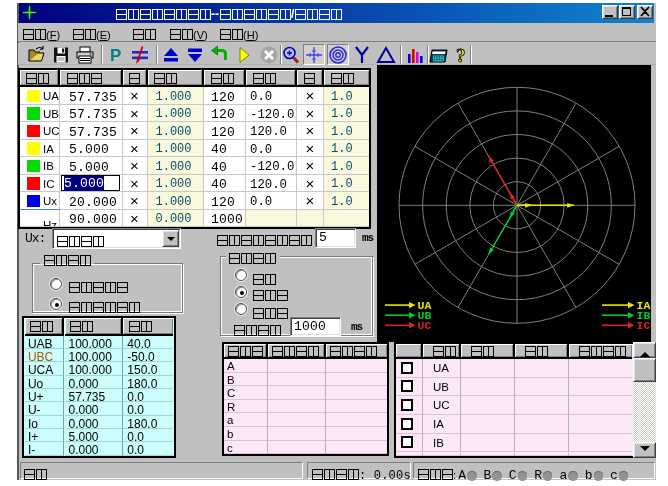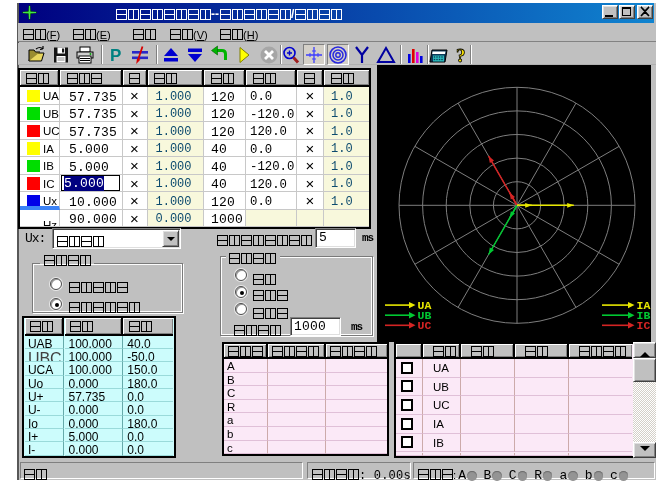--- a/index.html
+++ b/index.html
@@ -293,26 +293,26 @@
 <div class="a cell" style="left:204px;top:174.5px;width:42px;height:17.5px;border-bottom:1px solid #c8c8c8;border-right:1px solid #c8c8c8;">
     <div class="a num" style="left:7px;top:2.5px">40</div>
   </div>
 <div class="a cell " style="left:246px;top:174.5px;width:51px;height:17.5px;border-bottom:1px solid #c8c8c8;border-right:1px solid #c8c8c8;">
     <div class="a num" style="left:4px;top:3px;font-size:12.3px;letter-spacing:0">120.0</div>
   </div>
 <div class="a cell " style="left:297px;top:174.5px;width:27px;height:17.5px;border-bottom:1px solid #c8c8c8;border-right:1px solid #c8c8c8;font-size:15px;text-align:center;line-height:17px;color:#000;">×</div>
 <div class="a cell yl" style="left:324px;top:174.5px;width:45px;height:17.5px;border-bottom:1px solid #c8c8c8;">
     <div class="a num gray" style="left:7px;top:2.5px">1.0</div>
   </div>
-<div class="a cell" style="left:19.5px;top:192.0px;width:40.5px;height:17.5px;border-bottom:4px solid #3b82f6;border-right:1px solid #c8c8c8;">
+<div class="a cell" style="left:19.5px;top:192.0px;width:40.5px;height:17.5px;border-bottom:1px solid #3b82f6;border-right:1px solid #c8c8c8;">
     <div class="a" style="left:7.5px;top:2.5px;width:12.5px;height:12.5px;background:#0000e8"></div>
     <div class="a lab" style="left:23.5px;top:3px">Ux</div>
   </div>
 <div class="a cell" style="left:60px;top:192.0px;width:62.5px;height:17.5px;border-bottom:1px solid #c8c8c8;border-right:1px solid #c8c8c8;">
-    <div class="a num" style="left:9px;top:2.5px">10.000</div>
+    <div class="a num" style="left:9px;top:2.5px">20.000</div>
   </div>
 <div class="a cell" style="left:122.5px;top:192.0px;width:25px;height:17.5px;border-bottom:1px solid #c8c8c8;border-right:1px solid #c8c8c8;font-size:15px;text-align:center;line-height:17px;color:#000;">×</div>
 <div class="a cell yl" style="left:147.5px;top:192.0px;width:56.5px;height:17.5px;border-bottom:1px solid #c8c8c8;border-right:1px solid #c8c8c8;">
     <div class="a num gray" style="left:8px;top:2.5px">1.000</div>
   </div>
 <div class="a cell" style="left:204px;top:192.0px;width:42px;height:17.5px;border-bottom:1px solid #c8c8c8;border-right:1px solid #c8c8c8;">
     <div class="a num" style="left:7px;top:2.5px">120</div>
   </div>
 <div class="a cell " style="left:246px;top:192.0px;width:51px;height:17.5px;border-bottom:1px solid #c8c8c8;border-right:1px solid #c8c8c8;">
     <div class="a num" style="left:4px;top:3px;font-size:12.3px;letter-spacing:0">0.0</div>
@@ -433,21 +433,21 @@
 <div class="a cell" style="left:24.9px;top:335.5px;width:39.6px;height:13.35px;border-bottom:1px solid #9adada;border-right:1px solid #66aaaa;">
     <div class="a" style="left:3px;top:1px;font-family:'Liberation Sans';font-size:12px;color:#000">UAB</div>
   </div>
 <div class="a cell" style="left:64.5px;top:335.5px;width:58.8px;height:13.35px;border-bottom:1px solid #9adada;border-right:1px solid #66aaaa;">
     <div class="a" style="left:4px;top:1px;font-family:'Liberation Sans';font-size:12px;color:#000">100.000</div>
   </div>
 <div class="a cell" style="left:123.3px;top:335.5px;width:49.5px;height:13.35px;border-bottom:1px solid #9adada;">
     <div class="a" style="left:4px;top:1px;font-family:'Liberation Sans';font-size:12px;color:#000">40.0</div>
   </div>
 <div class="a cell" style="left:24.9px;top:348.85px;width:39.6px;height:13.35px;border-bottom:1px solid #9adada;border-right:1px solid #66aaaa;">
-    <div class="a" style="left:3px;top:1px;font-family:'Liberation Sans';font-size:16px;color:#404040">UBC</div>
+    <div class="a" style="left:3px;top:1px;font-family:'Liberation Sans';font-size:12px;color:#a16207">UBC</div>
   </div>
 <div class="a cell" style="left:64.5px;top:348.85px;width:58.8px;height:13.35px;border-bottom:1px solid #9adada;border-right:1px solid #66aaaa;">
     <div class="a" style="left:4px;top:1px;font-family:'Liberation Sans';font-size:12px;color:#000">100.000</div>
   </div>
 <div class="a cell" style="left:123.3px;top:348.85px;width:49.5px;height:13.35px;border-bottom:1px solid #9adada;">
     <div class="a" style="left:4px;top:1px;font-family:'Liberation Sans';font-size:12px;color:#000">-50.0</div>
   </div>
 <div class="a cell" style="left:24.9px;top:362.2px;width:39.6px;height:13.35px;border-bottom:1px solid #9adada;border-right:1px solid #66aaaa;">
     <div class="a" style="left:3px;top:1px;font-family:'Liberation Sans';font-size:12px;color:#000">UCA</div>
   </div>

